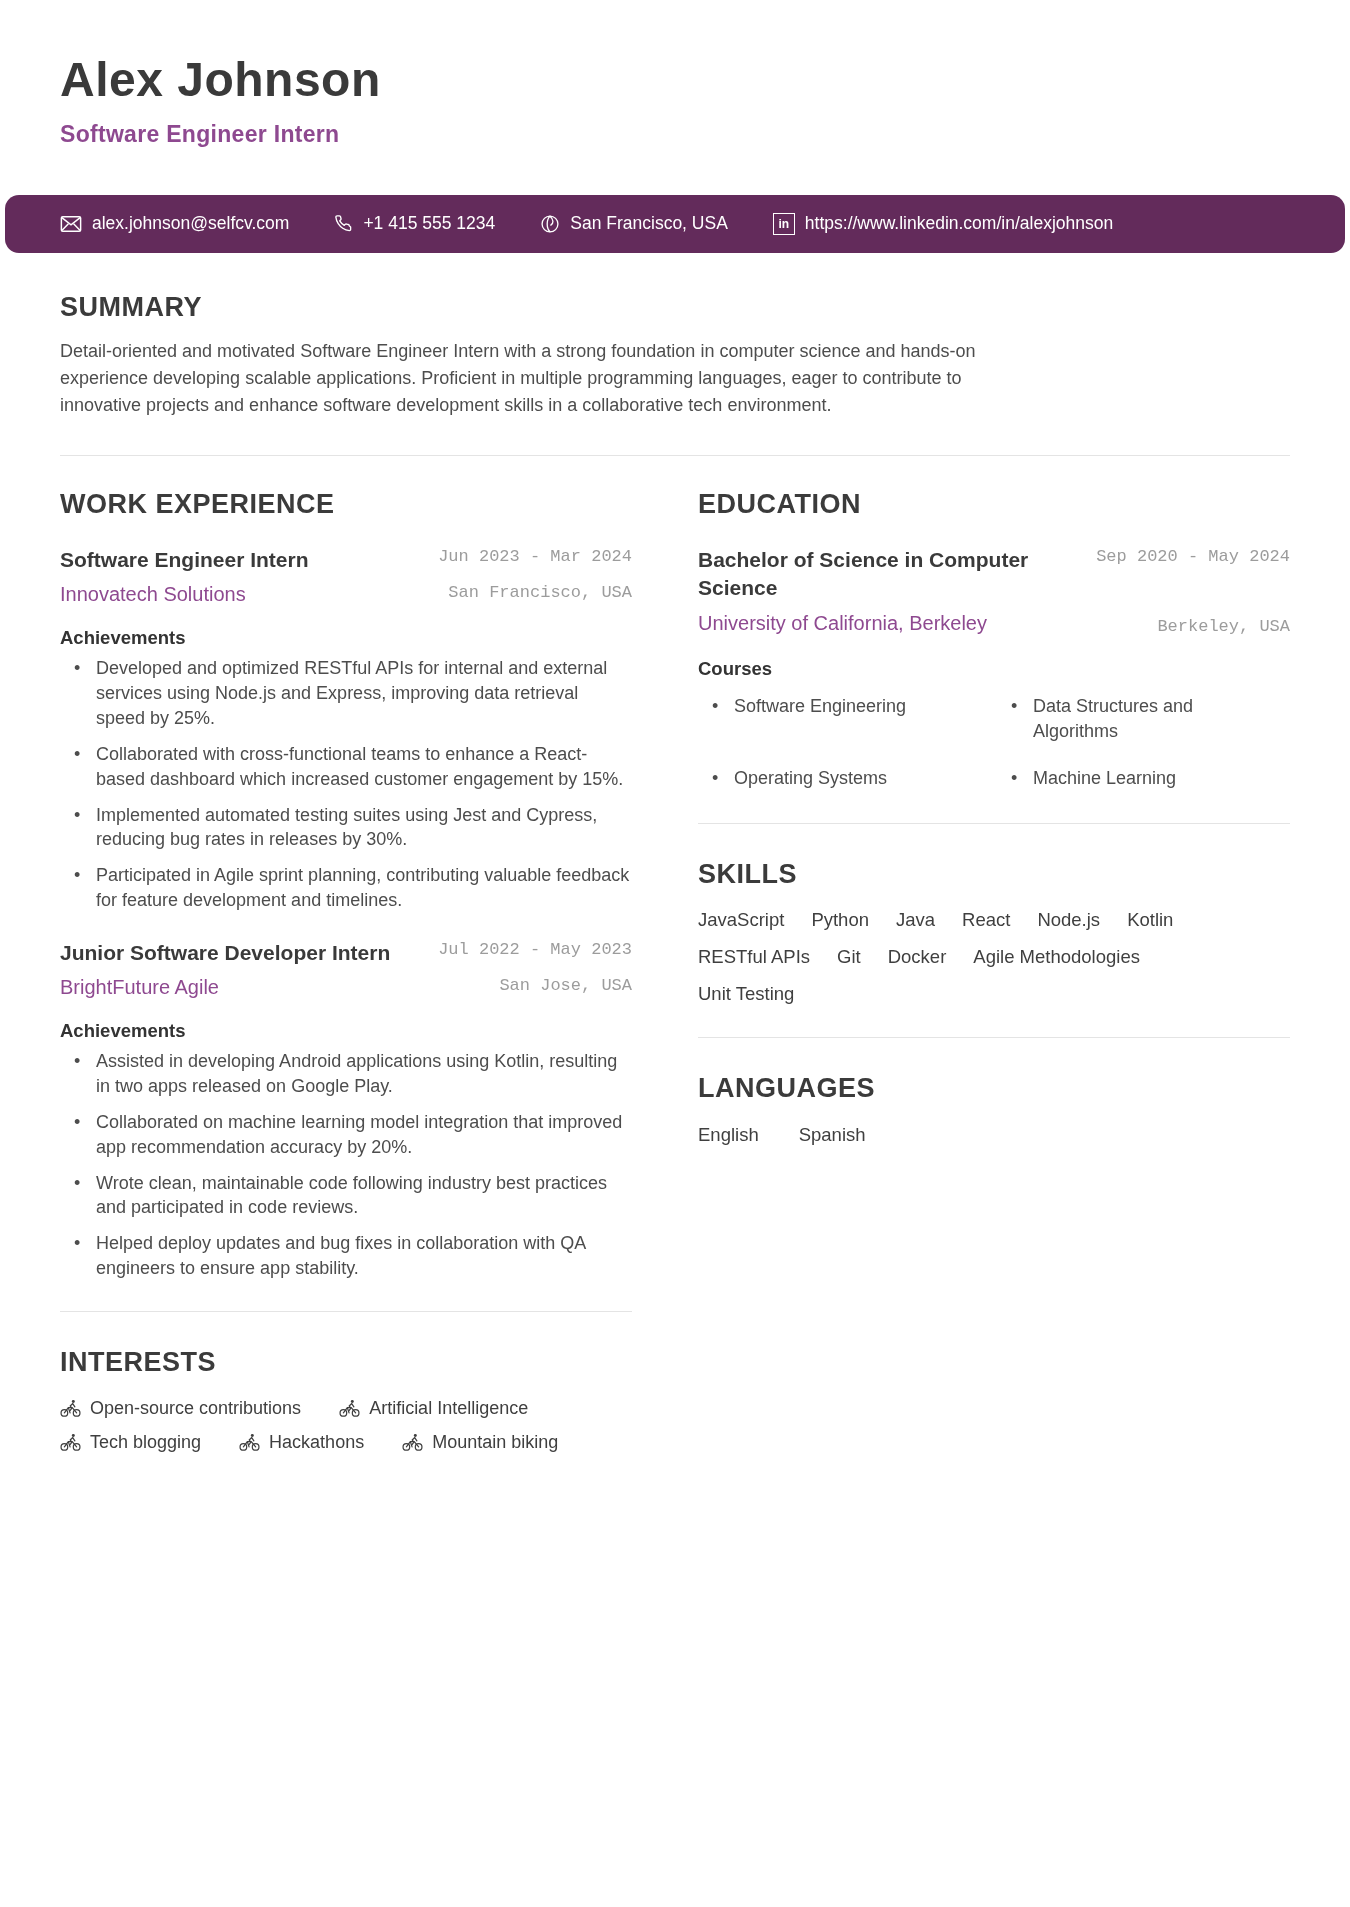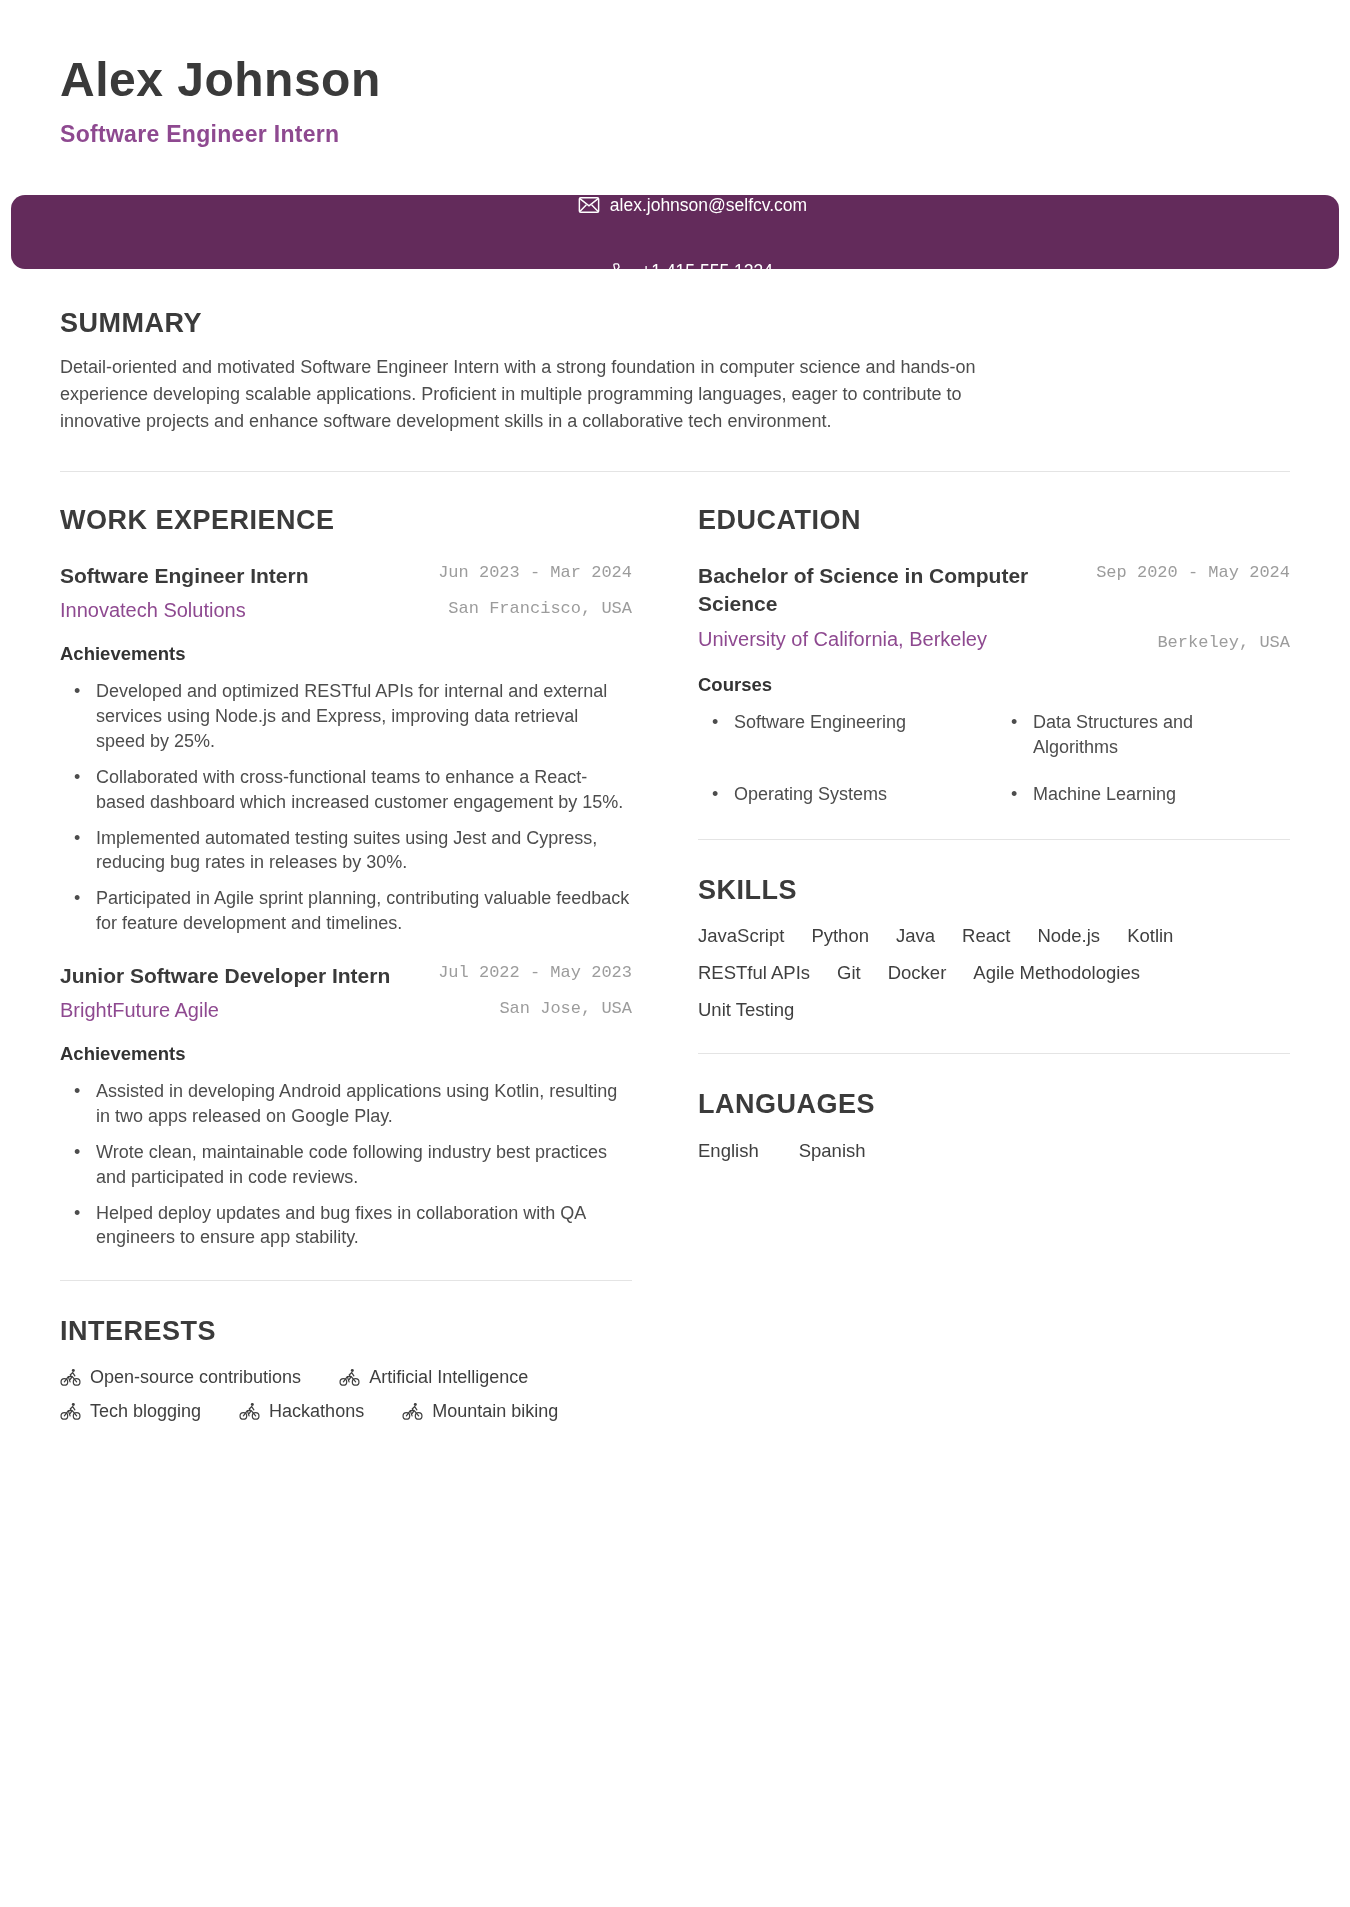--- a/index.html
+++ b/index.html
@@ -19,26 +19,26 @@
     color: #3a3a3a; line-height: 1.0;
   }
   .job-subtitle {
     margin: 16px 60px 0;
     font-size: 23px; font-weight: 700; letter-spacing: 0.3px;
     color: #8e4990; line-height: 1.25;
   }
 
   
   .contact-bar {
-    margin: 46px 11px 0;
-    height: 74px; border-radius: 14px;
+    margin: 46px 5px 0;
+    height: 58px; border-radius: 14px;
     background: #632b5b;
     display: flex; align-items: center;
     padding: 0 20px 0 55px; gap: 45px;
-    color: #ffffff; font-size: 17.5px; flex-direction: column;
+    color: #ffffff; font-size: 17.5px;
   }
   .contact-item { display: flex; align-items: center; gap: 10px; white-space: nowrap; }
   .contact-item svg { display: block; }
   .linkedin-text { text-underline-offset: 4px; cursor: pointer; }
   .li-badge {
     width: 22px; height: 22px; border: 1.6px solid #fff; border-radius: 0;
     display: flex; align-items: center; justify-content: center;
     font-size: 12px; font-weight: 700; line-height: 1;
   }
 
@@ -71,21 +71,21 @@
   .entry-company {
     margin-top: 7px; font-size: 20px; color: #8e4990; line-height: 1.3;
   }
   .entry-meta { text-align: right; flex: none; font-family: Liberation Mono, monospace; }
   .entry-dates, .entry-loc {
     font-size: 17px; color: #9c9c9c; line-height: 1.3; white-space: nowrap;
   }
   .entry-loc { margin-top: 14px; }
   .sub-label { margin-top: 20px; font-size: 18.5px; font-weight: 700; color: #333; }
 
-  ul.bullets { list-style: none; margin-top: 14px; padding-left: 14px; }
+  ul.bullets { list-style: none; margin-top: 7px; padding-left: 14px; }
   ul.bullets li {
     position: relative; padding-left: 22px; margin-bottom: 11px;
     font-size: 18px; line-height: 1.38; color: #4d4d4d;
   }
   ul.bullets li::before {
     content: "•"; position: absolute; left: 0; top: 0;
     color: #4d4d4d; font-size: 18px;
   }
 
   
@@ -205,20 +205,21 @@
             <div class="entry-company">BrightFuture Agile</div>
           </div>
           <div class="entry-meta">
             <div class="entry-dates">Jul 2022 - May 2023</div>
             <div class="entry-loc">San Jose, USA</div>
           </div>
         </div>
         <div class="sub-label">Achievements</div>
         <ul class="bullets">
           <li>Assisted in developing Android applications using Kotlin, resulting in two apps released on Google Play.</li>
+          <li>Collaborated on machine learning model integration that improved app recommendation accuracy by 20%.</li>
           <li>Wrote clean, maintainable code following industry best practices and participated in code reviews.</li>
           <li>Helped deploy updates and bug fixes in collaboration with QA engineers to ensure app stability.</li>
         </ul>
       </div>
 
       <div class="divider left-divider"></div>
 
       <div class="section-h interests-h">INTERESTS</div>
       <div class="interest-list">
         <div class="interest-item">

